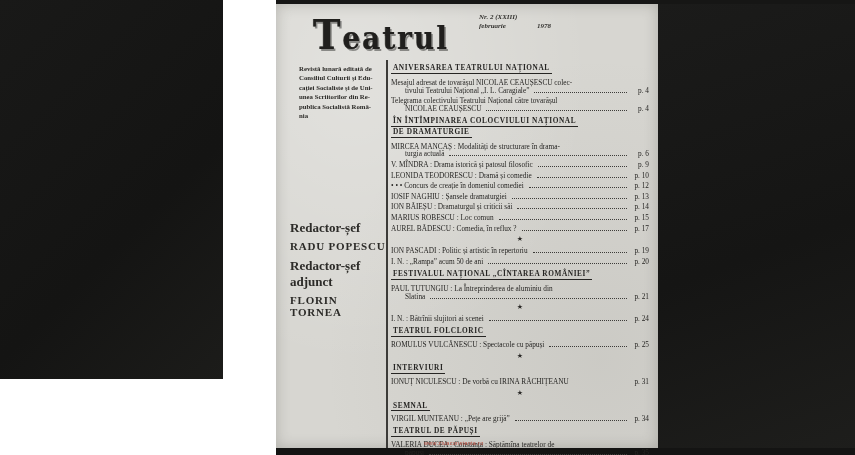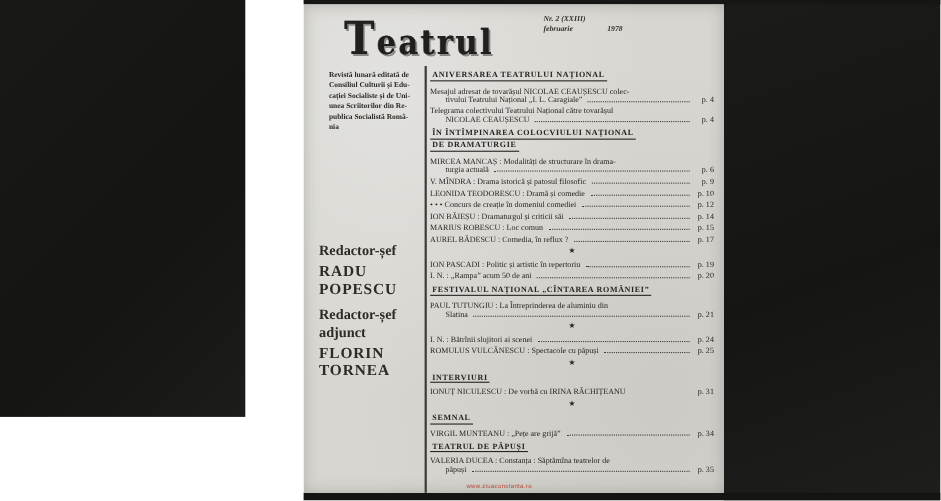--- a/index.html
+++ b/index.html
@@ -25,32 +25,32 @@
           color:#262523; }
 
   
   .masthead { position:absolute; left:20px; top:6px; width:170px; text-align:center;
               font-family:"DejaVu Serif", serif; font-weight:bold; font-size:28px;
               letter-spacing:2px; color:#201f1d;
               text-shadow:1.5px 1.5px 0 rgba(32,31,29,0.45), -0.5px -0.5px 0 rgba(32,31,29,0.6);
               transform:scaleY(1.12); transform-origin:top left; }
   .masthead::first-letter { font-size:37px; }
 
-  .issue-info { position:absolute; left:218px; top:9px; width:72px;
+  .issue-info { position:absolute; left:203px; top:9px; width:72px;
                 font-size:7px; font-style:italic; font-weight:bold; line-height:9px;
                 color:#33322f; }
   .issue-info .row2 { display:flex; justify-content:space-between;align-items:flex-end; }
 
   
   .publisher { position:absolute; left:23px; top:60px; width:80px;
                font-size:6.8px; font-weight:bold; line-height:9.4px; color:#2c2b28;
                text-align:left; }
   .editors { position:absolute; left:14px; top:210px; width:100px; color:#2c2b28; }
   .editors .role { font-size:13px; font-weight:bold; margin-top:6px; }
-  .editors .name { font-size:14px; font-weight:bold; letter-spacing:0.8px; margin-top:4px; }
+  .editors .name { font-size:11px; font-weight:bold; letter-spacing:0.8px; margin-top:4px; }
 
   
   .col-rule { position:absolute; left:110px; top:56px; width:1.5px; height:388px;
               background:#3c3b38; }
 
   
   .toc { position:absolute; left:115px; top:56px; width:258px; font-size:7.3px;
          line-height:7.8px; color:#262523; }
   .toc-heading { margin:4px 0 4px 0; font-weight:bold; letter-spacing:0.6px; }
   .toc-heading.center { }
@@ -155,20 +155,27 @@
         </div>
         <div class="toc-entry">
           <div class="entry-row">
             <span class="entry-text">• • •  Concurs de creație în domeniul comediei</span>
             <span class="leader"></span>
             <span class="page-num">p. 12</span>
           </div>
         </div>
         <div class="toc-entry">
           <div class="entry-row">
+            <span class="entry-text">IOSIF NAGHIU : Șansele dramaturgiei</span>
+            <span class="leader"></span>
+            <span class="page-num">p. 13</span>
+          </div>
+        </div>
+        <div class="toc-entry">
+          <div class="entry-row">
             <span class="entry-text">ION BĂIEȘU : Dramaturgul și criticii săi</span>
             <span class="leader"></span>
             <span class="page-num">p. 14</span>
           </div>
         </div>
         <div class="toc-entry">
           <div class="entry-row">
             <span class="entry-text">MARIUS ROBESCU : Loc comun</span>
             <span class="leader"></span>
             <span class="page-num">p. 15</span>
@@ -206,20 +213,21 @@
           </div>
         </div>
         <div class="toc-star">★</div>
         <div class="toc-entry">
           <div class="entry-row">
             <span class="entry-text">I. N. : Bătrînii slujitori ai scenei</span>
             <span class="leader"></span>
             <span class="page-num">p. 24</span>
           </div>
         </div>
+        <div class="toc-heading left"><span class="hline">TEATRUL FOLCLORIC</span><br></div>
         <div class="toc-entry">
           <div class="entry-row">
             <span class="entry-text">ROMULUS VULCĂNESCU : Spectacole cu păpuși</span>
             <span class="leader"></span>
             <span class="page-num">p. 25</span>
           </div>
         </div>
         <div class="toc-star">★</div>
         <div class="toc-heading left"><span class="hline">INTERVIURI</span><br></div>
         <div class="toc-entry">

